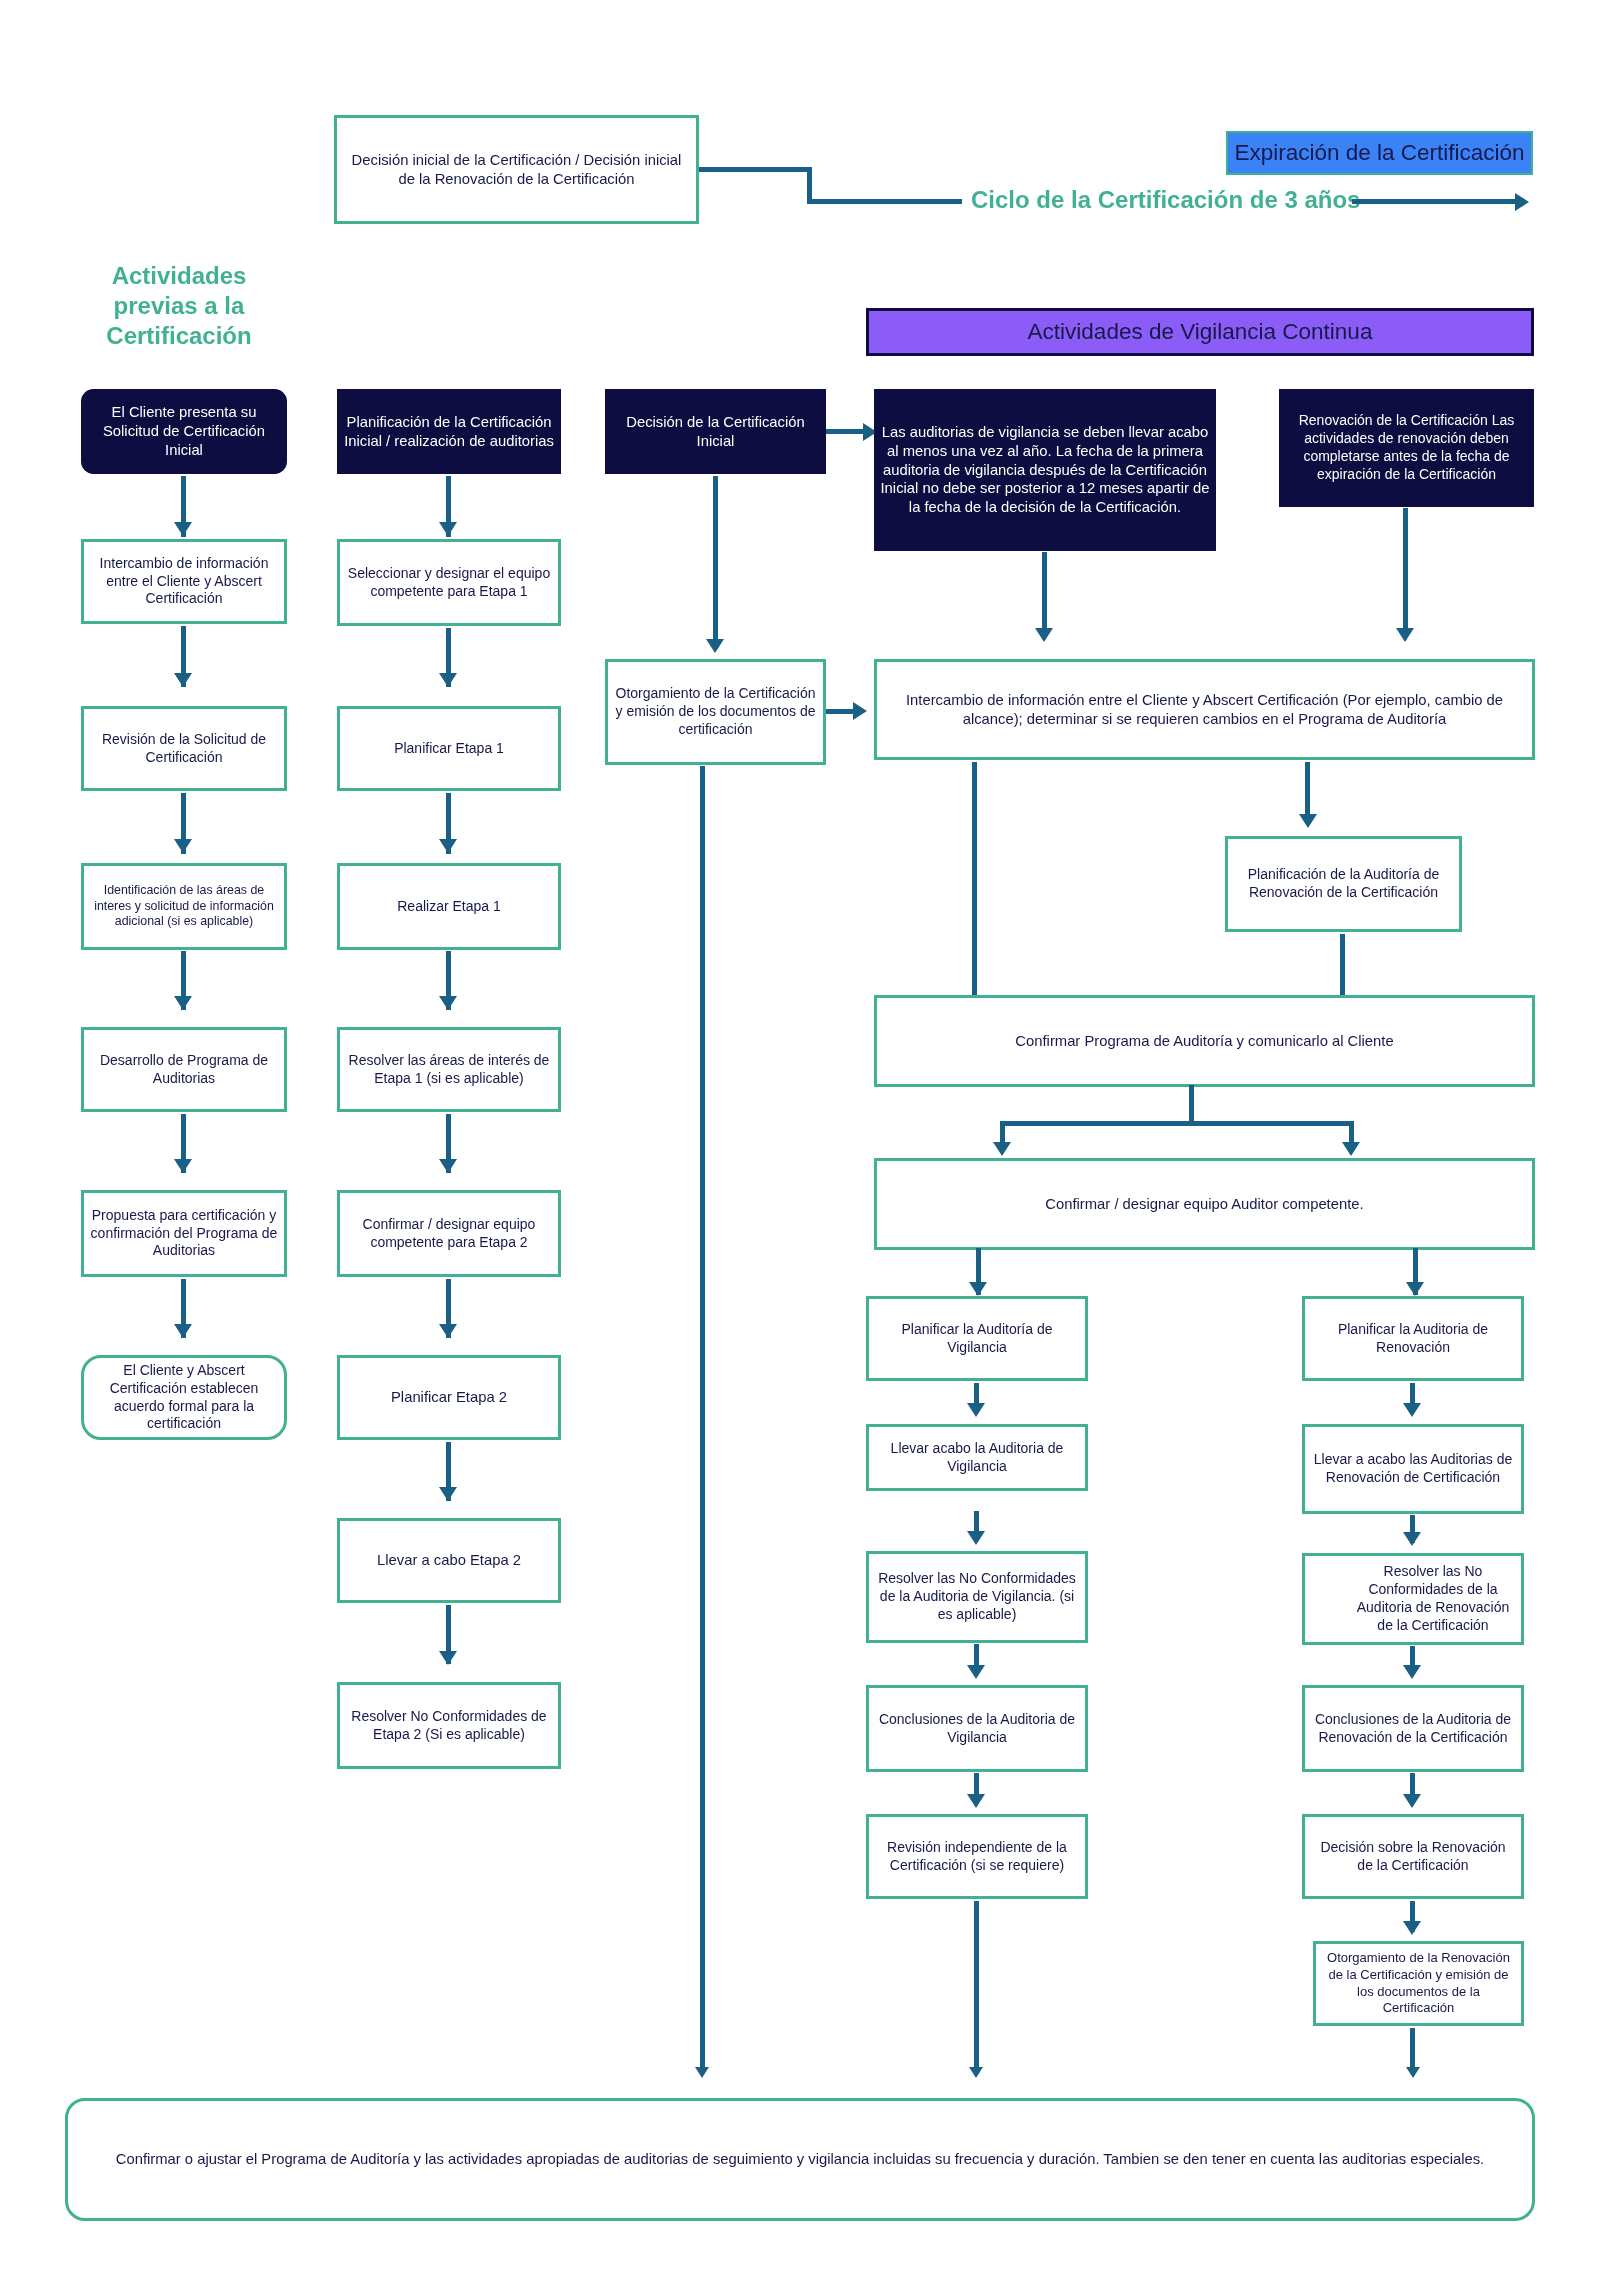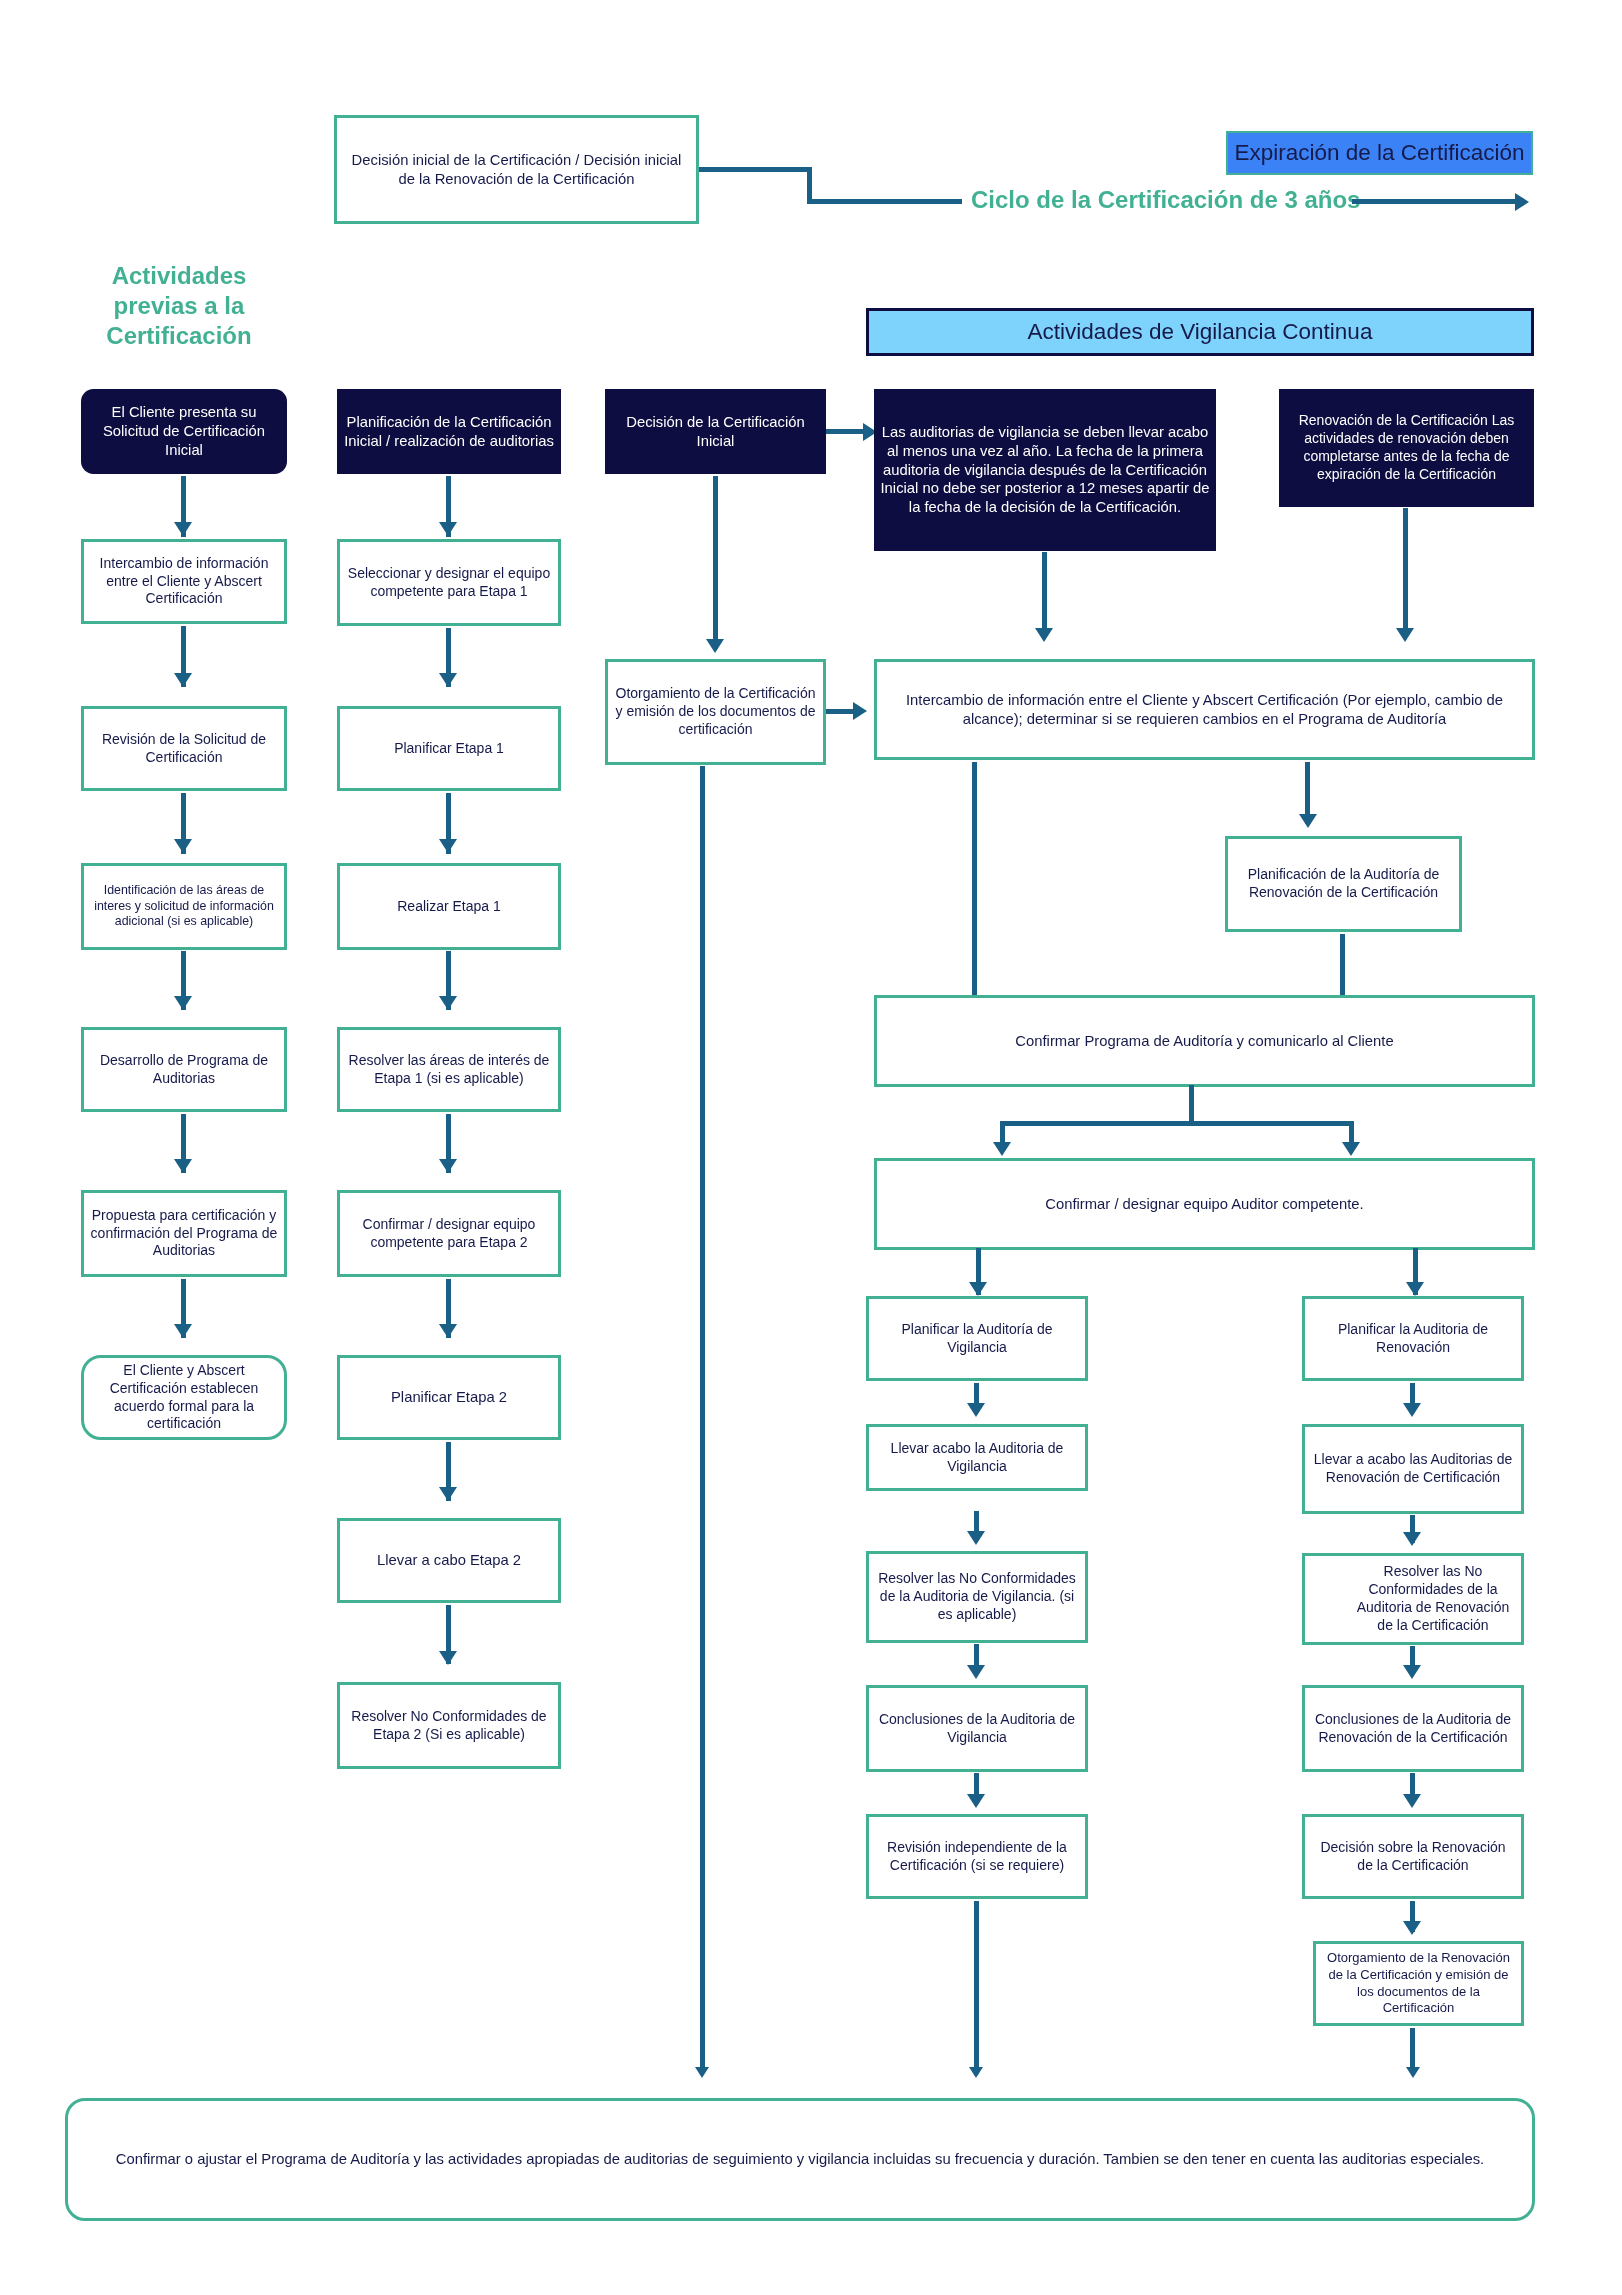--- a/index.html
+++ b/index.html
@@ -13,21 +13,21 @@
   
   .green{border:3.9px solid #42b193;background:#ffffff;}
   
   .navy{background:#0d0d41;color:#ffffff;border:0;}
   .navy-round{background:#0d0d41;color:#ffffff;border:0;border-radius:12.4px;}
   
   .green-round{border:3.9px solid #42b193;background:#ffffff;border-radius:20px;}
   
   .green-thin{border:2.3px solid #42b193;background:#3b82f6;}
   
-  .blueband{background:#7dd3fc;border:3.1px solid #0d0d41;color:#161a4a;}
+  .blueband{background:#8b5cf6;border:3.1px solid #0d0d41;color:#161a4a;}
 
   
   .ln{position:absolute;background:#1a5f85;}
   .vl{width:5.4px;}
   .hl{height:5.4px;}
   .arw{position:absolute;width:0;height:0;border-left:9.3px solid transparent;
        border-right:9.3px solid transparent;border-top:14px solid #1a5f85;}
   .arw-r{position:absolute;width:0;height:0;border-top:9.3px solid transparent;
        border-bottom:9.3px solid transparent;border-left:14px solid #1a5f85;}
   .arw-thin{position:absolute;width:0;height:0;border-left:7px solid transparent;

